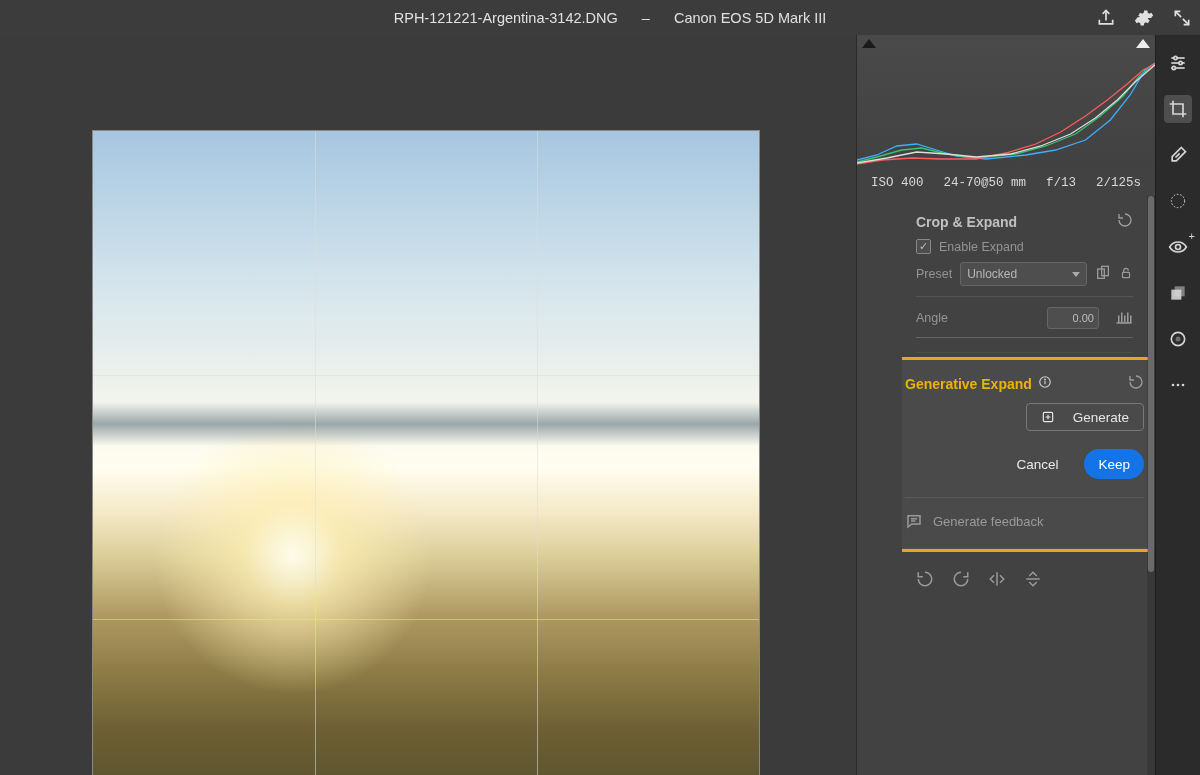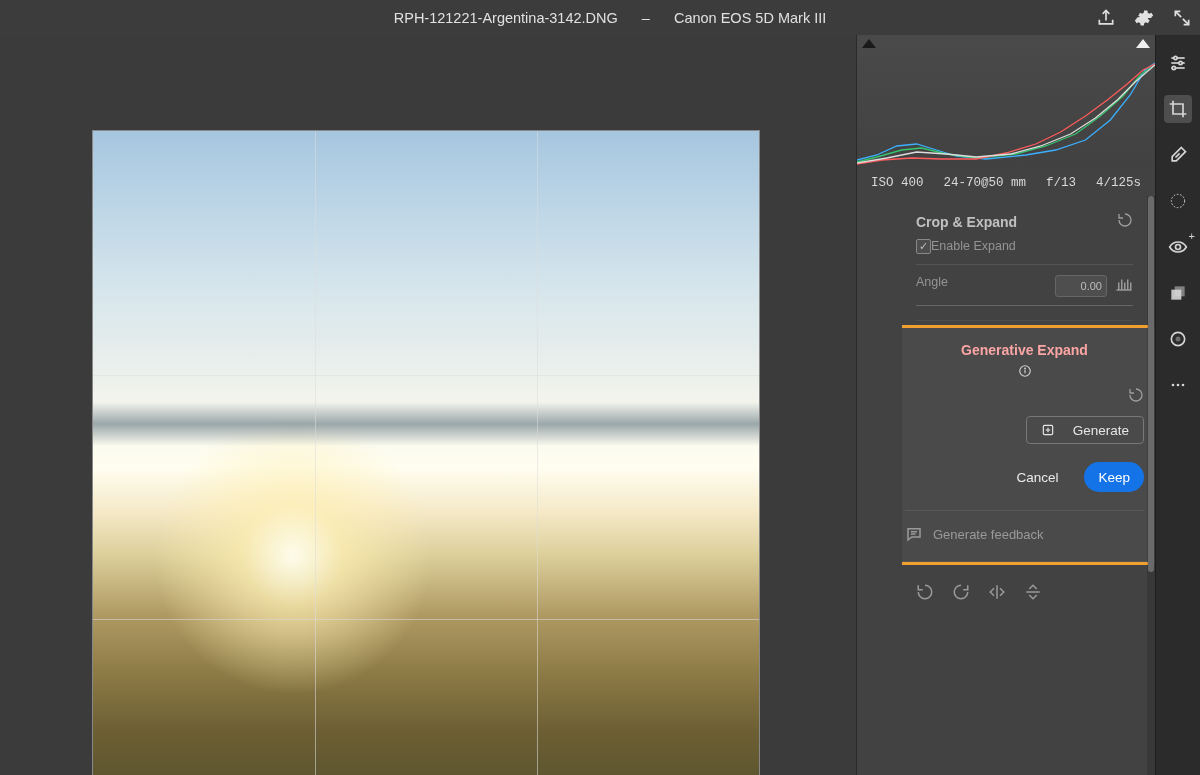--- a/index.html
+++ b/index.html
@@ -140,26 +140,26 @@
   .highlight-box {
     border:3px solid #f0a030;
     border-radius:4px;
     margin:4px -18px 4px -18px;
     padding:0 4px;
   }
   .panel h3 {
     margin:0 0 8px 0; font-size:14px; font-weight:600; color:#c0c0c0;
     display:flex; align-items:center; gap:6px;
   }
-  .panel h3.bright { color:#fca5a5;flex-direction:column; }
+  .panel h3.bright { color:#eab308; }
   .panel h3 .reset {
     margin-left:auto; color:#9d9d9d; cursor:pointer;
   }
 
-  .row { display:flex; align-items:flex-start; margin:8px 0; color:#949494; font-size:12.5px; }
+  .row { display:flex; align-items:center; gap:8px; margin:8px 0; color:#949494; font-size:12.5px; }
   .row .spacer { flex:1; }
   .checkbox { width:13px; height:13px; border:1px solid #888; border-radius:2px; display:inline-flex; align-items:center; justify-content:center; background:#4d4d4d; }
   .checkbox.checked::after { content:"✓"; font-size:11px; color:#bfbfbf; line-height:1; }
   .select {
     flex:1; height:22px; border:1px solid #666; border-radius:3px; background:#4e4e4e;
     display:flex; align-items:center; padding:0 6px; color:#b6b6b6; font-size:12px;
     position:relative;
   }
   .select::after { content:""; position:absolute; right:6px; top:9px; border-left:4px solid transparent; border-right:4px solid transparent; border-top:5px solid #aaa; }
   .numbox {
@@ -269,21 +269,21 @@
         <polyline fill="none" stroke="#36c46e" stroke-width="1.3" points="0,102 20,97 45,90 65,88 90,94 120,98 160,94 190,86 220,74 245,56 268,36 285,15 300,5"></polyline>
         <polyline fill="none" stroke="#ff5b5b" stroke-width="1.3" points="0,104 25,100 55,98 85,99 120,99 150,93 180,84 205,72 230,56 252,40 272,24 288,10 300,4"></polyline>
         <polyline fill="none" stroke="#dcdcdc" stroke-width="1.3" points="0,103 30,98 60,92 90,94 120,97 155,94 185,86 215,74 240,58 262,40 280,22 300,5"></polyline>
       </svg>
     </div>
 
     <div class="metadata-row">
       <span>ISO 400</span>
       <span>24-70@50 mm</span>
       <span>f/13</span>
-      <span>4/125s</span>
+      <span>2/125s</span>
     </div>
 
     <div class="panel-scroll">
       <div class="panel-scroll-inner">
 
         <div class="panel">
           <h3>
             <span>Crop &amp; Expand</span>
             <span class="reset">
               <svg class="i16" viewBox="0 0 24 24" fill="none" stroke="currentColor" stroke-width="2">
@@ -291,20 +291,38 @@
                   <path d="M3 3v6h6"></path>
                 </svg>
             </span>
           </h3>
 
           <div class="row">
             <span class="checkbox checked"></span>
             <span>Enable Expand</span>
           </div>
 
+          <div class="row">
+            <span>Preset</span>
+            <div class="select">
+              <span>Unlocked</span>
+            </div>
+            <span>
+              <svg class="i16" viewBox="0 0 24 24" fill="none" stroke="#9a9a9a" stroke-width="2">
+                  <rect x="4" y="6" width="10" height="14"></rect>
+                  <rect x="10" y="2" width="10" height="14"></rect>
+                </svg>
+            </span>
+            <span>
+              <svg class="i14" viewBox="0 0 24 24" fill="none" stroke="#9a9a9a" stroke-width="2">
+                  <rect x="6" y="11" width="12" height="9" rx="1"></rect>
+                  <path d="M8 11V8a4 4 0 118 0"></path>
+                </svg>
+            </span>
+          </div>
 
           <div class="divider"></div>
 
           <div class="row">
             <span>Angle</span>
             <span class="spacer"></span>
             <div class="numbox">
               <span>0.00</span>
             </div>
             <span style="margin-left:8px;">

